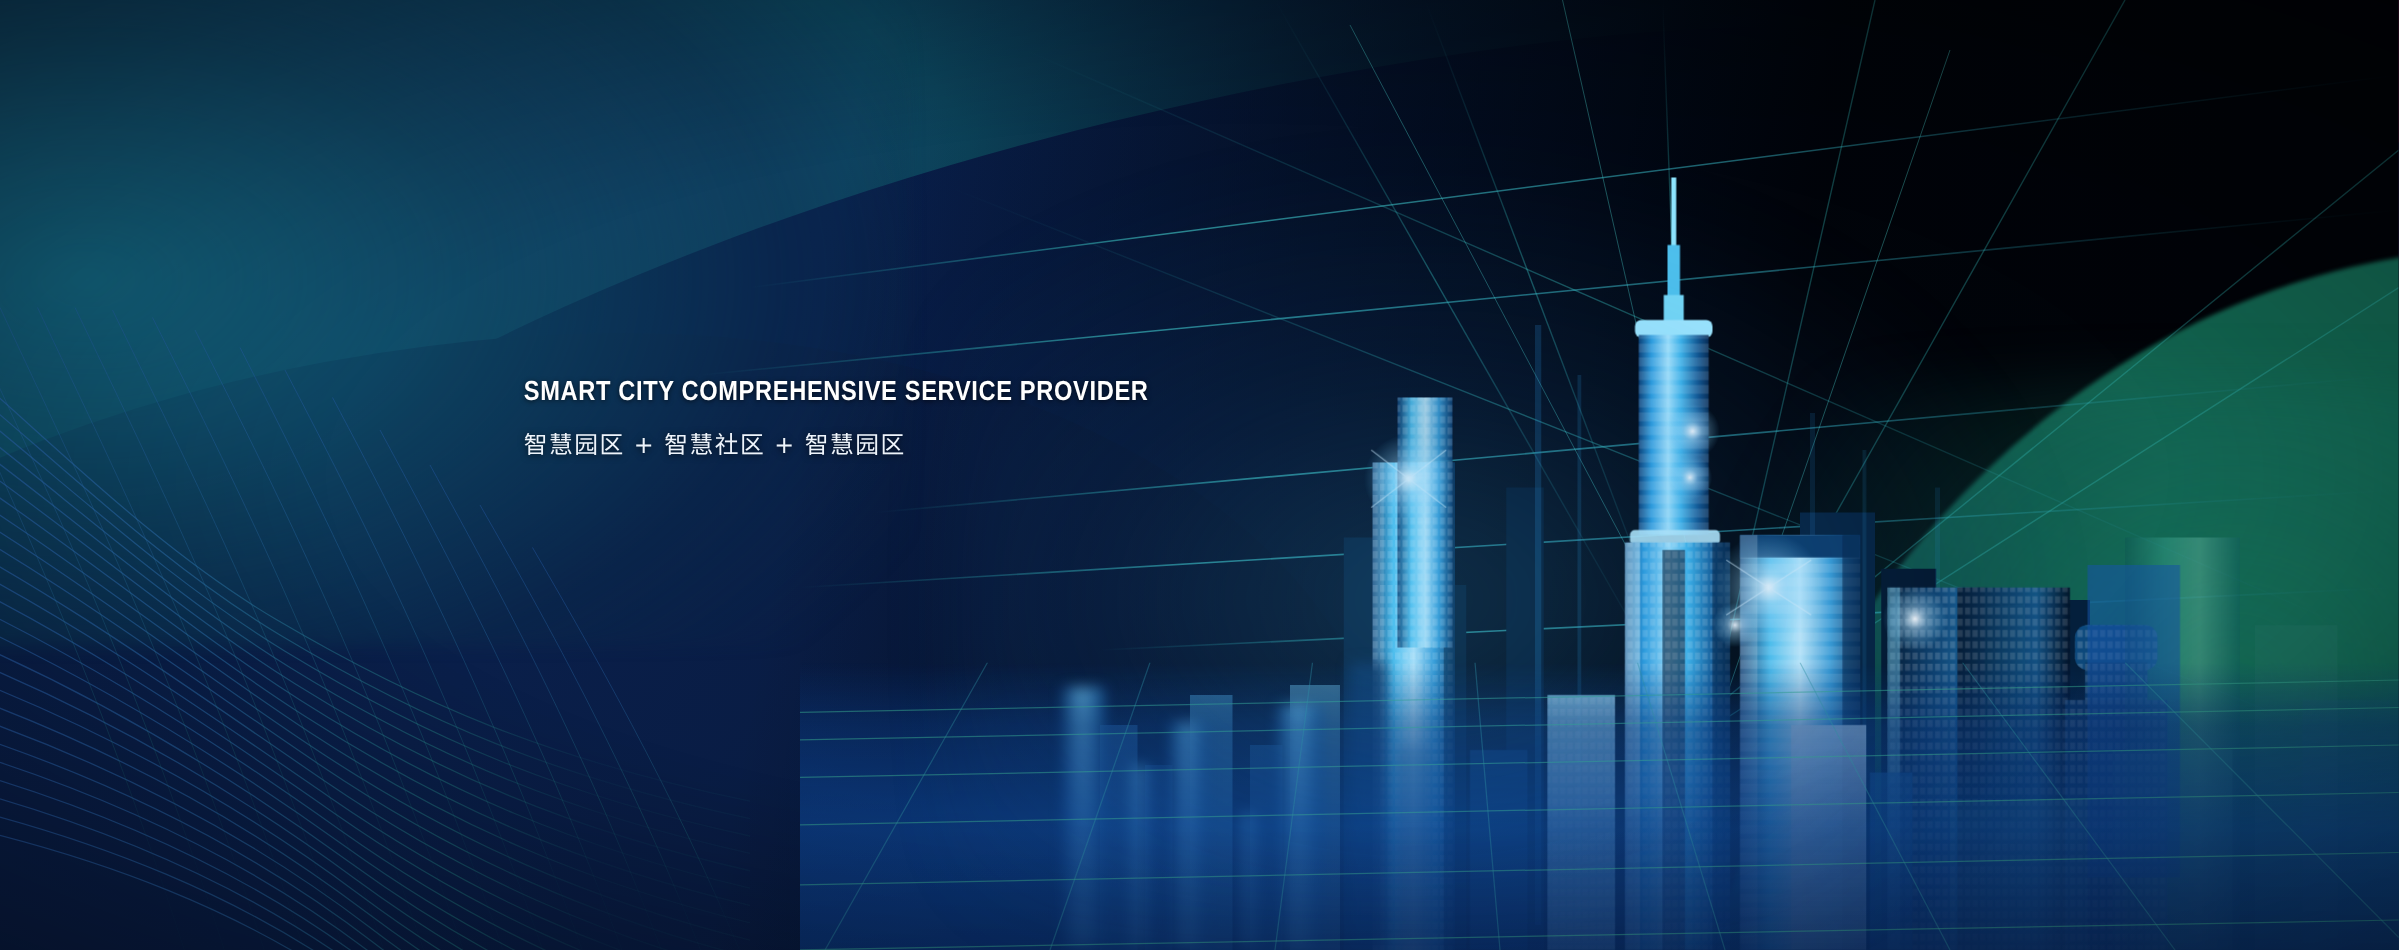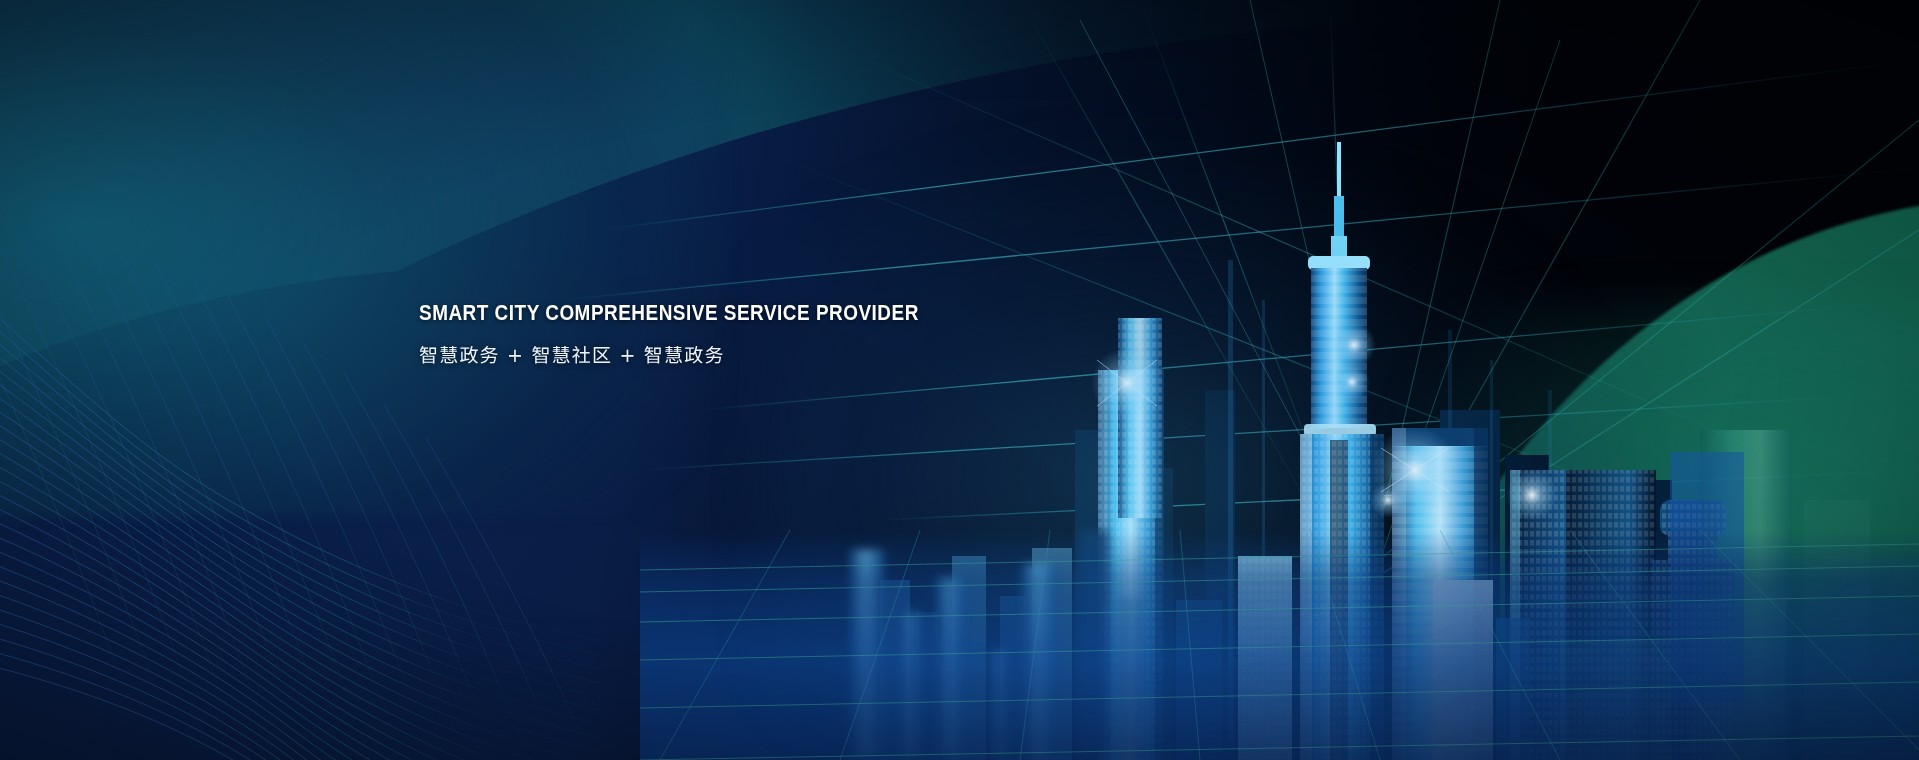--- a/index.html
+++ b/index.html
@@ -465,16 +465,16 @@
         <path d="M1060 0 L1279 220"></path>
       </g>
     </svg>
   </div>
 
   <div class="city-haze"></div>
   <div class="vignette"></div>
 
   <div class="copy">
     <div class="eyebrow">SMART CITY COMPREHENSIVE SERVICE PROVIDER</div>
-    <div class="tagline">智慧政务 + 智慧社区 + 智慧政务</div>
+    <div class="tagline">智慧园区 + 智慧社区 + 智慧园区</div>
   </div>
 
 </div>
 
 </body></html>

